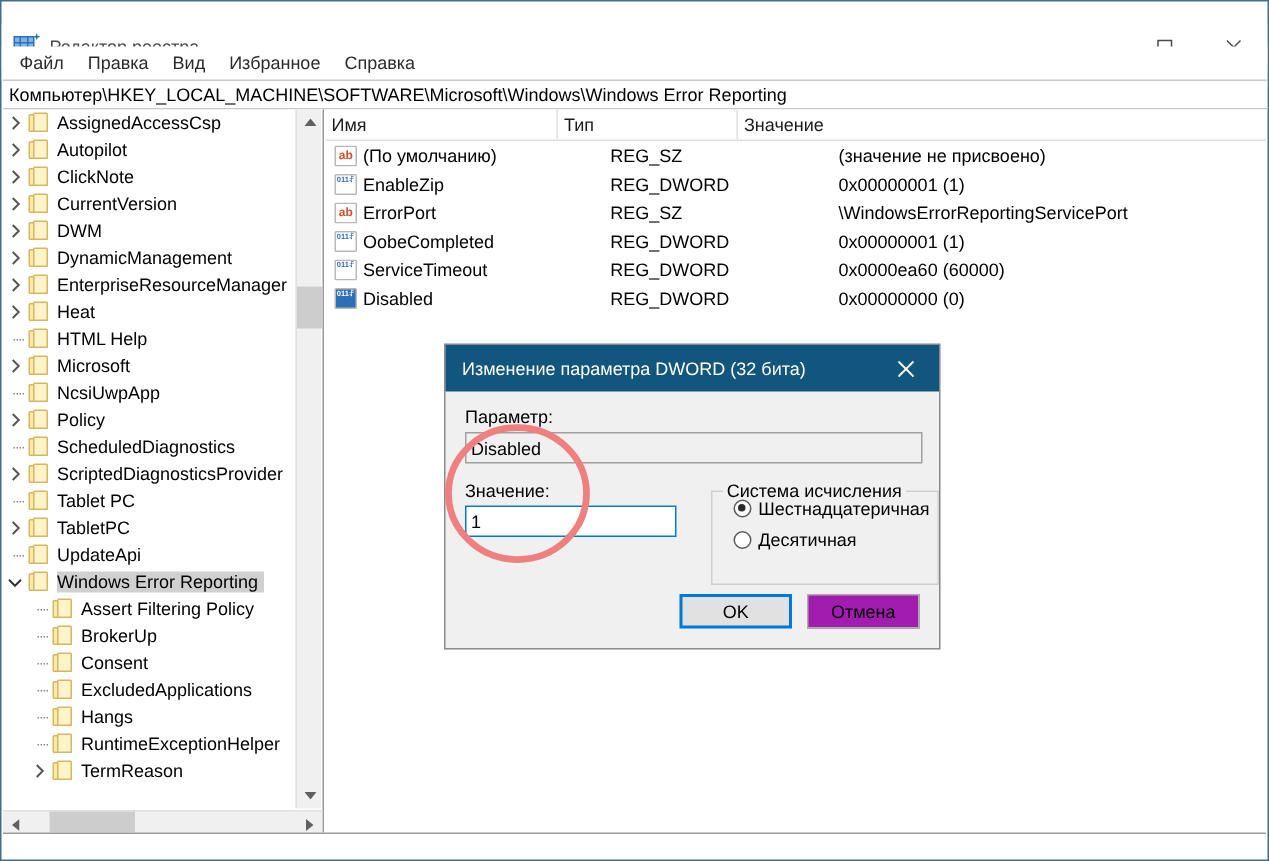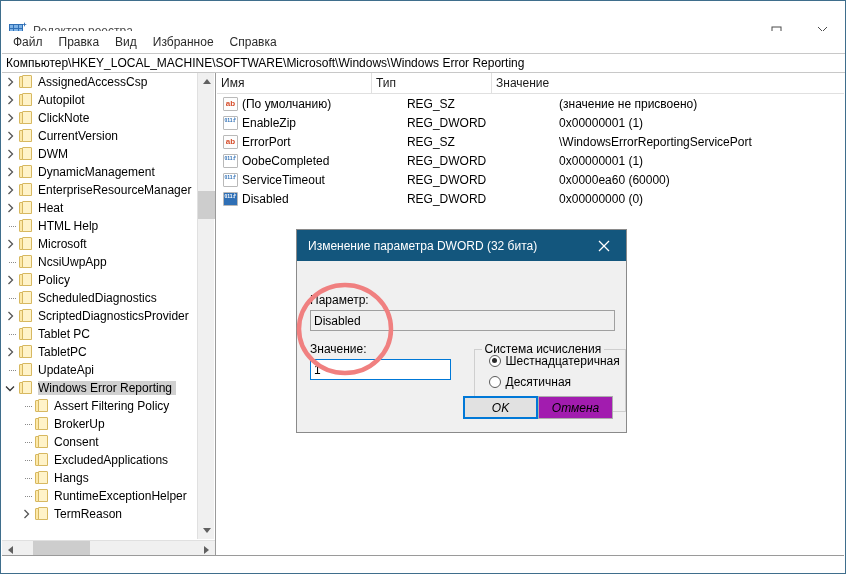--- a/index.html
+++ b/index.html
@@ -312,21 +312,21 @@
     font-size: 12px;
     color: #ffffff;
     padding-left: 11px;
     white-space: nowrap;
   }
   #dlg-close {
     width: 45px; height: 31px;
     display: flex; align-items: center; justify-content: center;
     cursor: default;
   }
-  #dlg-body { position: relative; padding: 10px 0 0 13px; margin-top: 22px; }
+  #dlg-body { position: relative; padding: 10px 0 0 13px; }
   .dlg-label {
     font-size: 12px; color: #000000;
     margin-bottom: 3px;
     white-space: nowrap;
   }
   #name-field {
     width: 305px; height: 21px;
     background: #f0f0f0;
     border: 1px solid #a0a0a0;
     font-size: 12px; color: #000000;
@@ -383,21 +383,21 @@
     position: absolute;
     left: 2.5px; top: 2.5px;
     width: 5px; height: 5px;
     border-radius: 50%;
     background: #2b2b2b;
   }
   #dlg-buttons {
     position: absolute;
     right: 13px; bottom: 13px;
     display: flex;
-    font-style: italic;
+    gap: 10px;
   }
   .dlg-btn {
     width: 75px; height: 23px;
     display: flex; align-items: center; justify-content: center;
     font-size: 12px; color: #000000;
     background: #a21caf;
     border: 1px solid #adadad;
     cursor: default;
     white-space: nowrap;
   }

